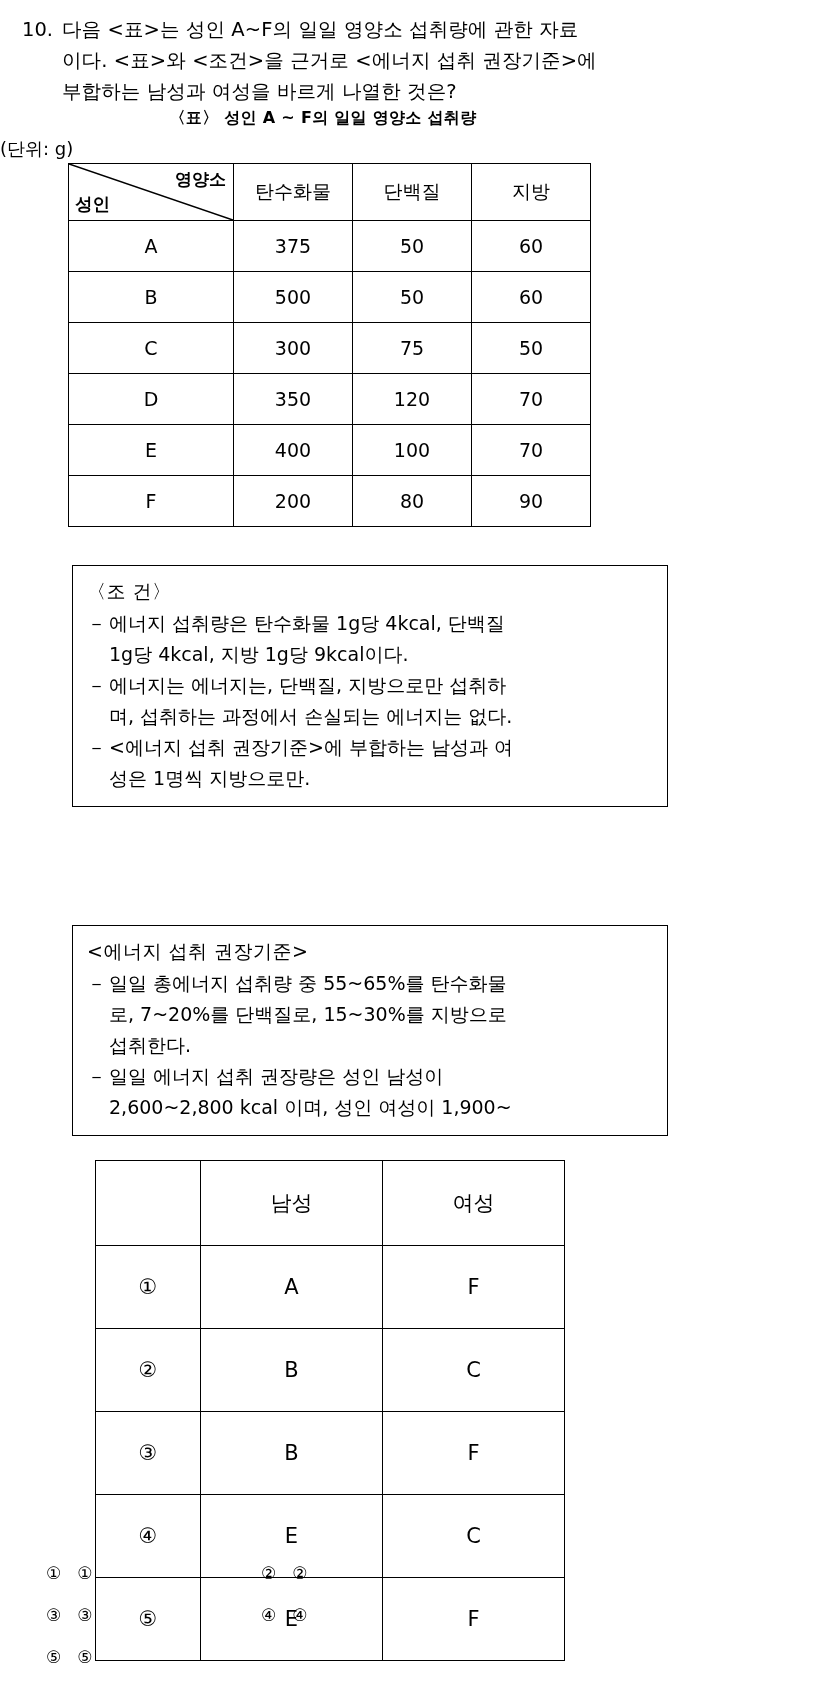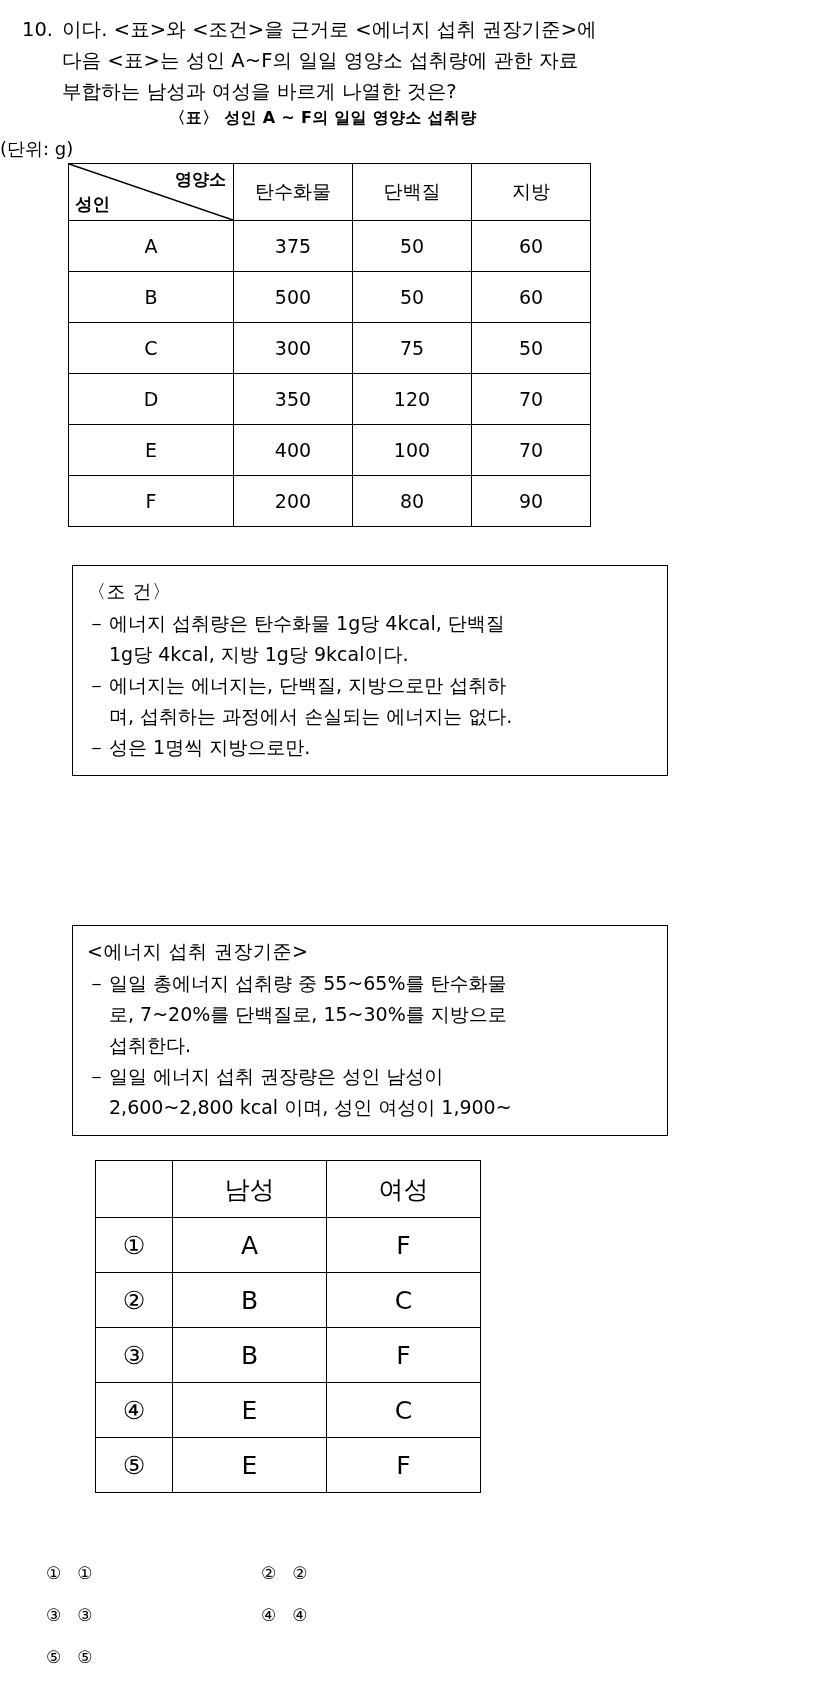--- a/index.html
+++ b/index.html
@@ -155,23 +155,23 @@
     top: 1160px;
   }
   table.choice {
     border-collapse: collapse;
     table-layout: fixed;
     width: 358px;
   }
   table.choice td {
     border: 1.5px solid #000;
     text-align: center;
-    font-size: 25px;
+    font-size: 21px;
     height: 46px;
-    padding: 4px;
+    padding: 18px;
   }
   .c-no { width: 68px; font-size: 17px; }
   .c-val { width: 145px; }
   table.choice tr:first-child td { height: 48px; }
 
   
   .options {
     position: absolute;
     left: 46px;
     top: 1552px;
@@ -189,22 +189,22 @@
     gap: 16px;
   }
   .opt-mark { letter-spacing: 0px; }
 </style>
 </head>
 <body>
 
 <div class="question">
   <div class="q-num">10.</div>
   <div class="q-body">
+    <span class="q-line just">다음 &lt;표&gt;는 성인 A~F의 일일 영양소 섭취량에 관한 자료</span>
     <span class="q-line just">이다. &lt;표&gt;와 &lt;조건&gt;을 근거로 &lt;에너지 섭취 권장기준&gt;에</span>
-    <span class="q-line just">다음 &lt;표&gt;는 성인 A~F의 일일 영양소 섭취량에 관한 자료</span>
     <span class="q-line">부합하는 남성과 여성을 바르게 나열한 것은?</span>
   </div>
 </div>
 
 <div class="tbl-title">〈표〉 성인 A ~ F의 일일 영양소 섭취량</div>
 <div class="tbl-unit">(단위: g)</div>
 
 <div class="main-table-wrap">
   <table class="main">
     <tbody>
@@ -275,20 +275,21 @@
     <span class="dash">－</span>
     <span class="btext">
       <span class="bl just">에너지는 에너지는, 단백질, 지방으로만 섭취하</span>
       <span class="bl just">며, 섭취하는 과정에서 손실되는 에너지는 없다.</span>
     </span>
   </div>
 
   <div class="bullet">
     <span class="dash">－</span>
     <span class="btext">
+      <span class="bl just">&lt;에너지 섭취 권장기준&gt;에 부합하는 남성과 여</span>
       <span class="bl">성은 1명씩 지방으로만.</span>
     </span>
   </div>
 </div>
 
 <div class="box" id="std-box">
   <div class="box-title">&lt;에너지 섭취 권장기준&gt;</div>
 
   <div class="bullet">
     <span class="dash">－</span>

